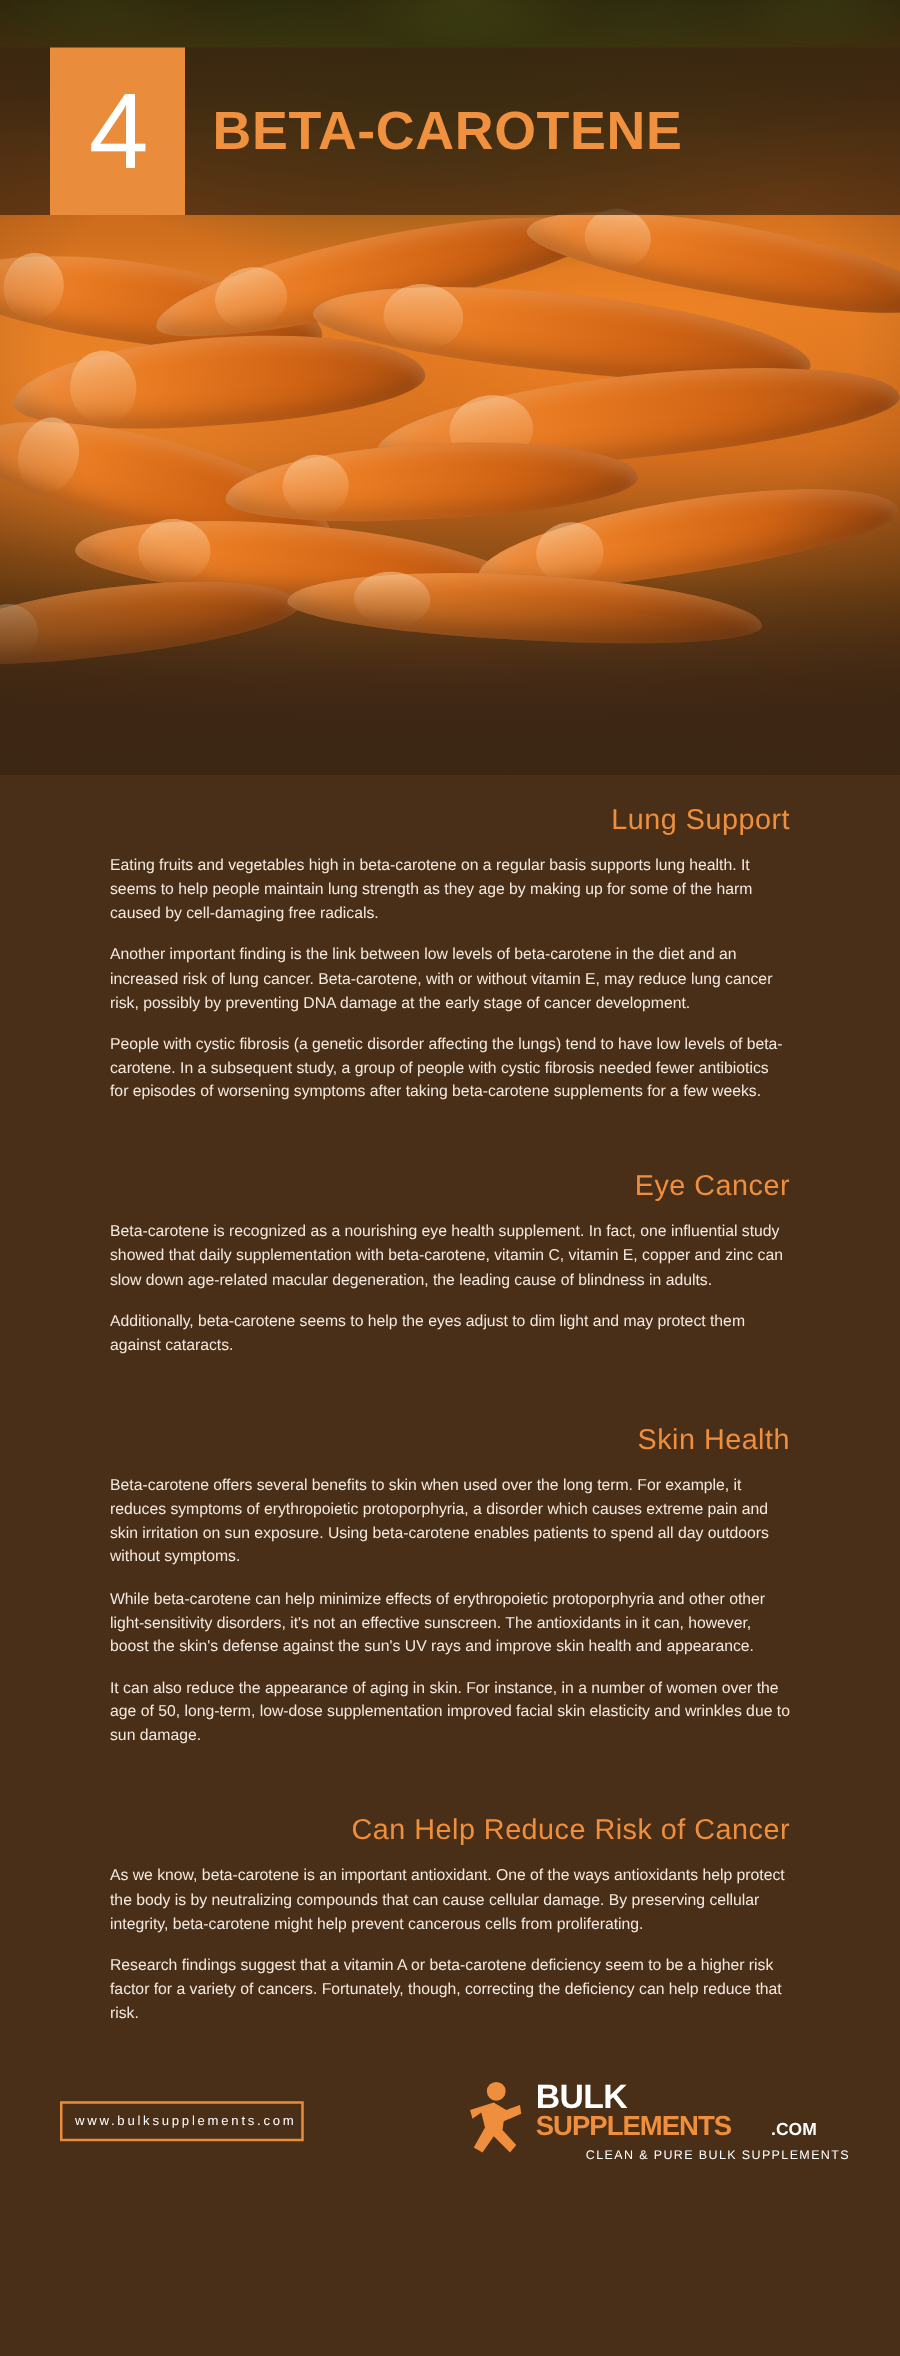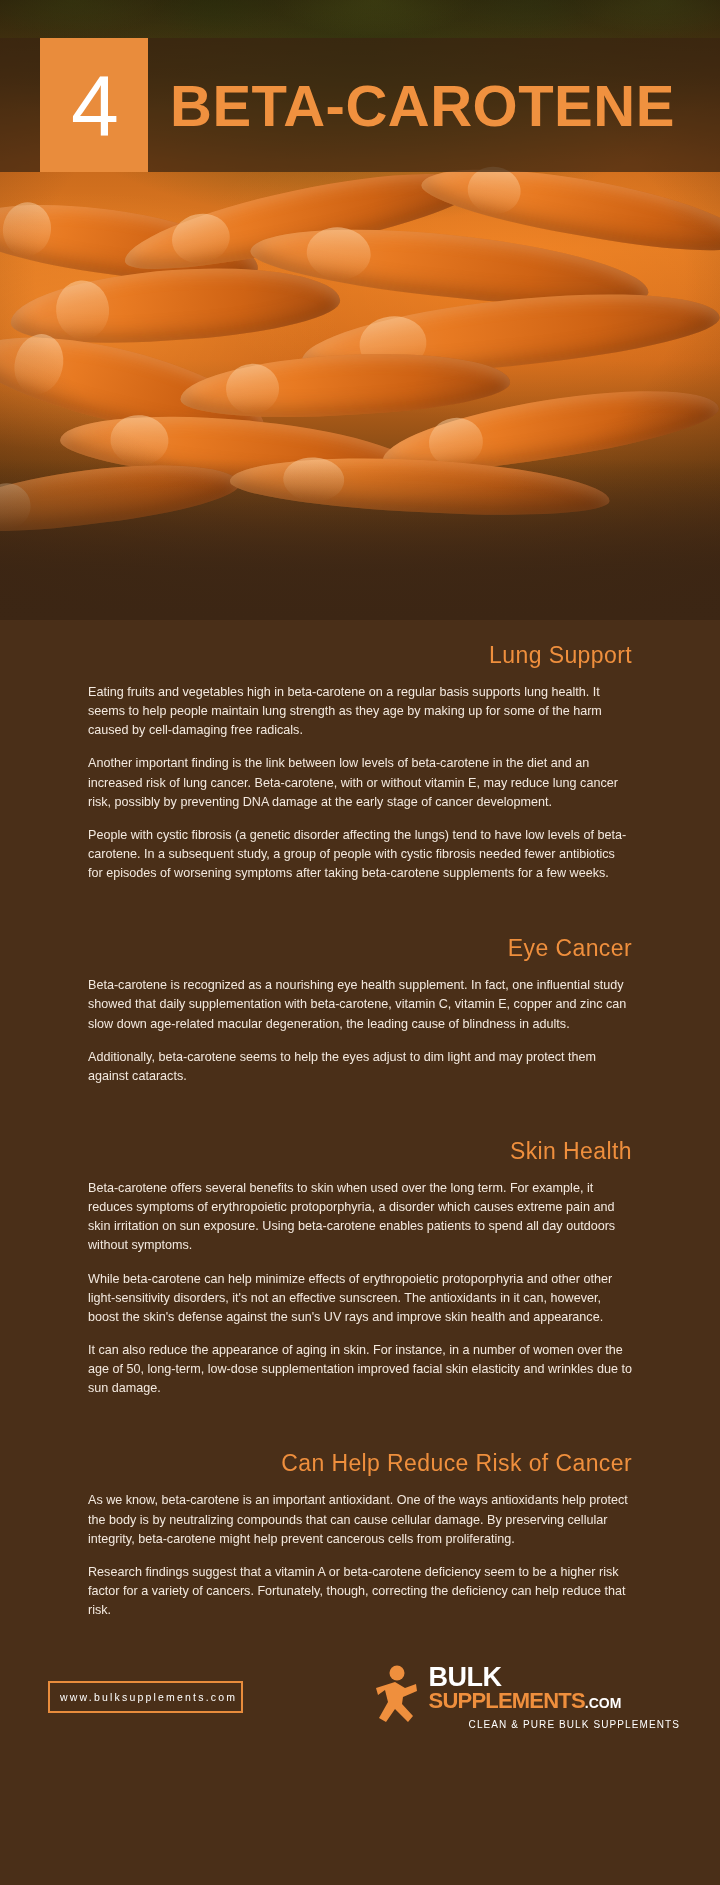--- a/index.html
+++ b/index.html
@@ -109,21 +109,21 @@
     justify-content: center;
   }
   .title-top {
     font-size: 37px;
     letter-spacing: 1.5px;
     color: #ffffff;
     line-height: 1.05;
     font-weight: 400;
   }
   .title-main {
-    font-size: 58px;
+    font-size: 43px;
     letter-spacing: 0.5px;
     color: #f0913f;
     line-height: 1.02;
     font-weight: 700;
     margin-top: 2px;
   }
 
   
   .content {
     position: relative;
@@ -196,20 +196,21 @@
     font-size: 22px;
     font-weight: 700;
     letter-spacing: -0.8px;
     line-height: 0.95;
   }
   .brand-com {
     color: #ffffff;
     font-size: 14px;
     font-weight: 700;
     letter-spacing: 0;
+    padding-left: 32px;
   }
   .brand-tag {
     color: #ffffff;
     font-size: 10px;
     letter-spacing: 1.1px;
     margin-top: 8px;
     padding-left: 40px;
   }
   .row-end { display:flex; align-items:baseline; }
 </style>

